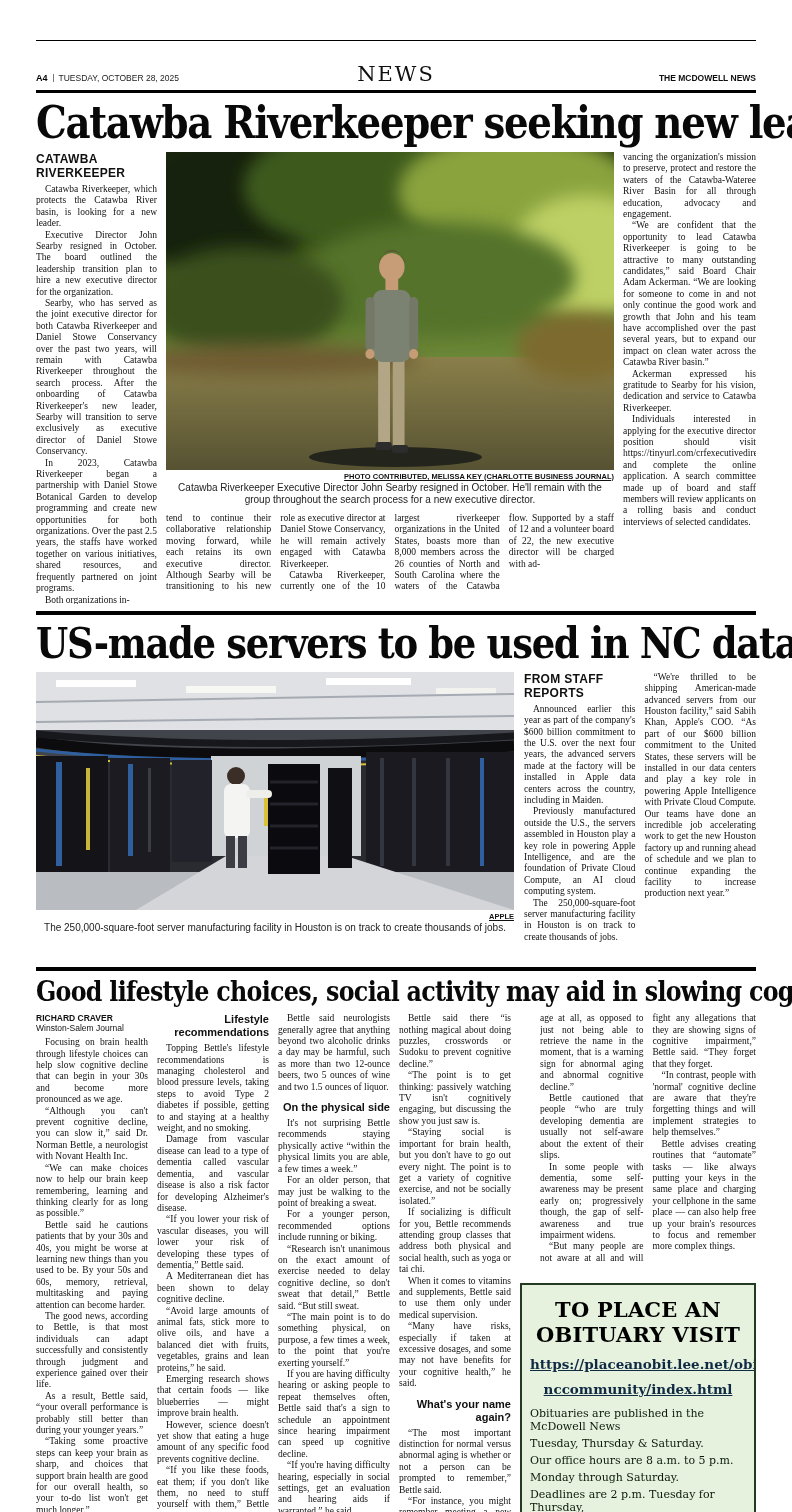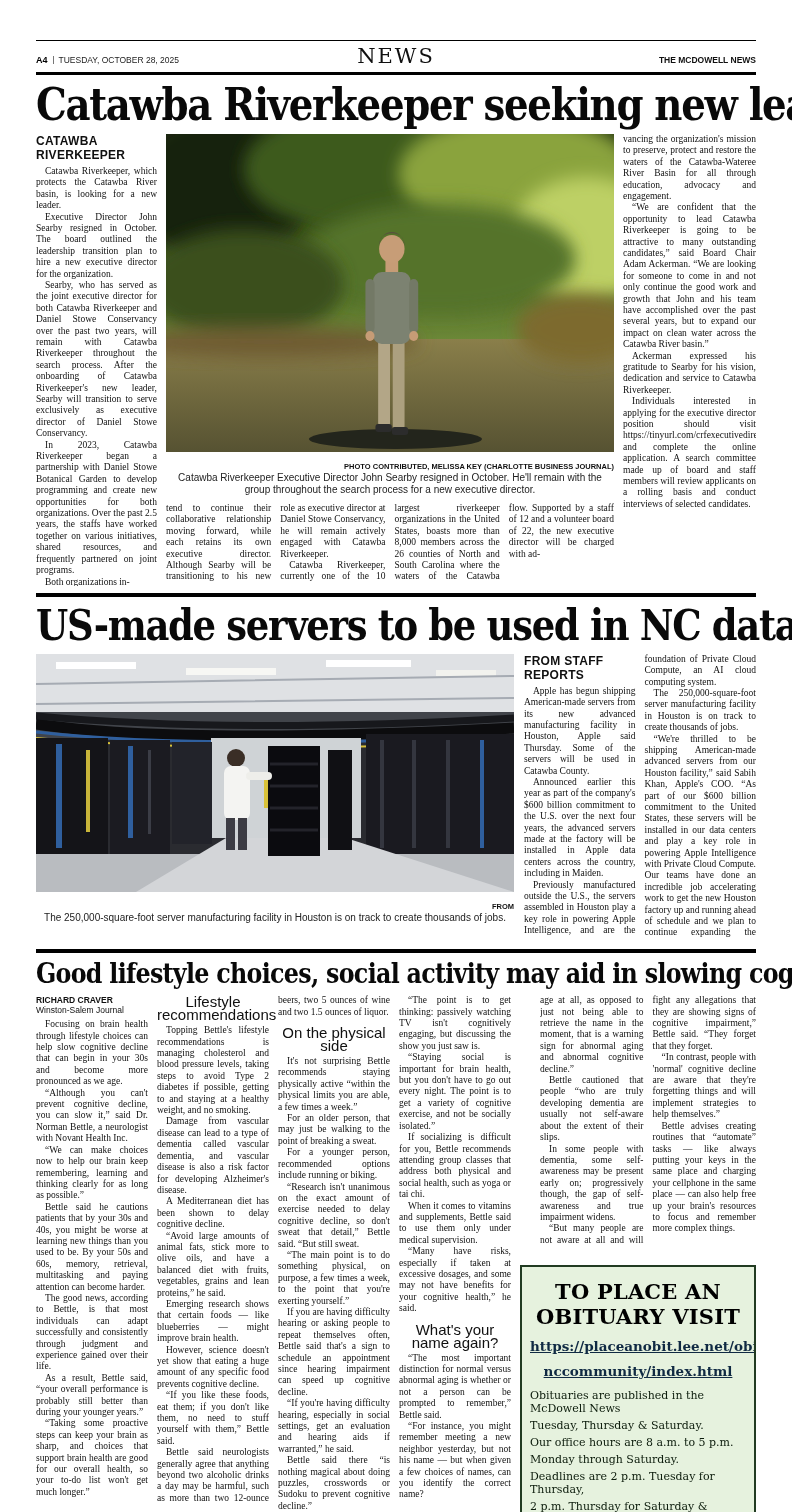--- a/index.html
+++ b/index.html
@@ -9,20 +9,21 @@
     background:#ffffff; color:#101010;
     font-family:"Liberation Serif", serif;
   }
   .page { padding:40px 36px 0 36px; }
 
   
   .mast-rule-top { border-top:1px solid #000; }
   .masthead {
     display:grid; grid-template-columns:1fr auto 1fr; align-items:baseline;
     padding:3px 0 2px 0;
+    margin-top:18px;
   }
   .mast-left { font-family:"Liberation Sans",sans-serif; font-size:8.5px; color:#222; }
   .mast-left b { font-size:9px; color:#000; }
   .mast-left .sep { display:inline-block; border-left:1px solid #777; height:8px; margin:0 5px; vertical-align:-1px; }
   .mast-center { font-family:"DejaVu Serif",serif; font-size:21px; letter-spacing:2px; text-align:center; }
   .mast-right { font-family:"Liberation Sans",sans-serif; font-weight:700; font-size:8.5px; text-align:right; }
   .mast-rule-thick { border-top:3.5px solid #000; margin-top:2px; }
 
   
   .headline {
@@ -32,32 +33,32 @@
     margin:8px 0 6px 0;
   }
   .headline.h1a { font-size:44px; }
   .headline.h2a { font-size:42px; }
   .headline.h3a { font-size:27px; letter-spacing:-0.8px; margin:6px 0 8px 0; }
 
   
   .para { margin:0; text-indent:9px; text-align:justify; font-size:9.5px; line-height:11.4px; }
   .para.cont { text-indent:0; }
   .subhead {
-    font-family:"Liberation Sans",sans-serif; font-weight:400;
-    font-size:15px; line-height:13px; margin:8px 0 4px 0; text-align:center;
+    font-family:"Liberation Sans",sans-serif; font-weight:700;
+    font-size:11px; line-height:13px; margin:8px 0 4px 0; text-align:right;
   }
   .kicker {
     font-family:"Liberation Sans",sans-serif; font-weight:700; font-size:12px;
     letter-spacing:.3px; margin-bottom:4px;
   }
   .byline-name { font-family:"Liberation Sans",sans-serif; font-weight:700; font-size:8.5px; }
   .byline-org  { font-family:"Liberation Sans",sans-serif; font-size:8.5px; margin-bottom:4px; }
   .credit {
     font-family:"Liberation Sans",sans-serif; font-weight:700; font-size:7.5px;
-    text-align:right; color:#111; margin-top:10px;
+    text-align:right; color:#111; margin-top:2px;text-decoration:underline;
   }
   .caption {
     font-family:"Liberation Sans",sans-serif; font-size:10px; line-height:12.5px;
     color:#222; margin-top:1px;text-align:center;
   }
   .divider { border-top:1.5px solid #000; border-bottom:3.5px solid #000; height:4px; margin:7px 0; }
 
   
   .a1-body { display:flex; gap:9px; height:452px; overflow:hidden; }
   .a1-col1 { width:121px; overflow:hidden; }
@@ -223,28 +224,27 @@
             <rect x="292" y="96" width="24" height="100" fill="#101014"></rect>
             <g>
               <circle cx="200" cy="104" r="9" fill="#3a2e26"></circle>
               <rect x="188" y="112" width="26" height="54" rx="7" fill="#f4f4f2"></rect>
               <rect x="210" y="118" width="26" height="8" rx="4" fill="#eeeeea"></rect>
               <rect x="190" y="164" width="9" height="32" fill="#3c3c44"></rect>
               <rect x="202" y="164" width="9" height="32" fill="#3c3c44"></rect>
             </g>
           </svg>
           <figcaption>
-            <div class="credit">FROM</div>
+            <div class="credit">APPLE</div>
             <div class="caption">The 250,000-square-foot server manufacturing facility in Houston is on track to create thousands of jobs.</div>
           </figcaption>
         </figure>
       </div>
       <div class="a2-cols">
         <div class="kicker">FROM STAFF REPORTS</div>
-      <p class="para">Apple has begun shipping American-made servers from its new advanced manufacturing facility in Houston, Apple said Thursday. Some of the servers will be used in Catawba County.</p>
           <p class="para">Announced earlier this year as part of the company's $600 billion commitment to the U.S. over the next four years, the advanced servers made at the factory will be installed in Apple data centers across the country, including in Maiden.</p>
           <p class="para">Previously manufactured outside the U.S., the servers assembled in Houston play a key role in powering Apple Intelligence, and are the foundation of Private Cloud Compute, an AI cloud computing system.</p>
           <p class="para">The 250,000-square-foot server manufacturing facility in Houston is on track to create thousands of jobs.</p>
           <p class="para">“We're thrilled to be shipping American-made advanced servers from our Houston facility,” said Sabih Khan, Apple's COO. “As part of our $600 billion commitment to the United States, these servers will be installed in our data centers and play a key role in powering Apple Intelligence with Private Cloud Compute. Our teams have done an incredible job accelerating work to get the new Houston factory up and running ahead of schedule and we plan to continue expanding the facility to increase production next year.”</p>
         </div>
     </div>
   </section>
 
   <div class="divider"></div>
 
@@ -257,20 +257,21 @@
       <p class="para">Focusing on brain health through lifestyle choices can help slow cognitive decline that can begin in your 30s and become more pronounced as we age.</p>
           <p class="para">“Although you can't prevent cognitive decline, you can slow it,” said Dr. Norman Bettle, a neurologist with Novant Health Inc.</p>
           <p class="para">“We can make choices now to help our brain keep remembering, learning and thinking clearly for as long as possible.”</p>
           <p class="para">Bettle said he cautions patients that by your 30s and 40s, you might be worse at learning new things than you used to be. By your 50s and 60s, memory, retrieval, multitasking and paying attention can become harder.</p>
           <p class="para">The good news, according to Bettle, is that most individuals can adapt successfully and consistently through judgment and experience gained over their life.</p>
           <p class="para">As a result, Bettle said, “your overall performance is probably still better than during your younger years.”</p>
           <p class="para">“Taking some proactive steps can keep your brain as sharp, and choices that support brain health are good for our overall health, so your to-do list won't get much longer.”</p>
           <h3 class="subhead">Lifestyle recommendations</h3>
           <p class="para">Topping Bettle's lifestyle recommendations is managing cholesterol and blood pressure levels, taking steps to avoid Type 2 diabetes if possible, getting to and staying at a healthy weight, and no smoking.</p>
           <p class="para">Damage from vascular disease can lead to a type of dementia called vascular dementia, and vascular disease is also a risk factor for developing Alzheimer's disease.</p>
+          <p class="para">“If you lower your risk of vascular diseases, you will lower your risk of developing these types of dementia,” Bettle said.</p>
           <p class="para">A Mediterranean diet has been shown to delay cognitive decline.</p>
           <p class="para">“Avoid large amounts of animal fats, stick more to olive oils, and have a balanced diet with fruits, vegetables, grains and lean proteins,” he said.</p>
           <p class="para">Emerging research shows that certain foods — like blueberries — might improve brain health.</p>
           <p class="para">However, science doesn't yet show that eating a huge amount of any specific food prevents cognitive decline.</p>
           <p class="para">“If you like these foods, eat them; if you don't like them, no need to stuff yourself with them,” Bettle said.</p>
           <p class="para">Bettle said neurologists generally agree that anything beyond two alcoholic drinks a day may be harmful, such as more than two 12-ounce beers, two 5 ounces of wine and two 1.5 ounces of liquor.</p>
           <h3 class="subhead">On the physical side</h3>
           <p class="para">It's not surprising Bettle recommends staying physically active “within the physical limits you are able, a few times a week.”</p>
           <p class="para">For an older person, that may just be walking to the point of breaking a sweat.</p>
           <p class="para">For a younger person, recommended options include running or biking.</p>

